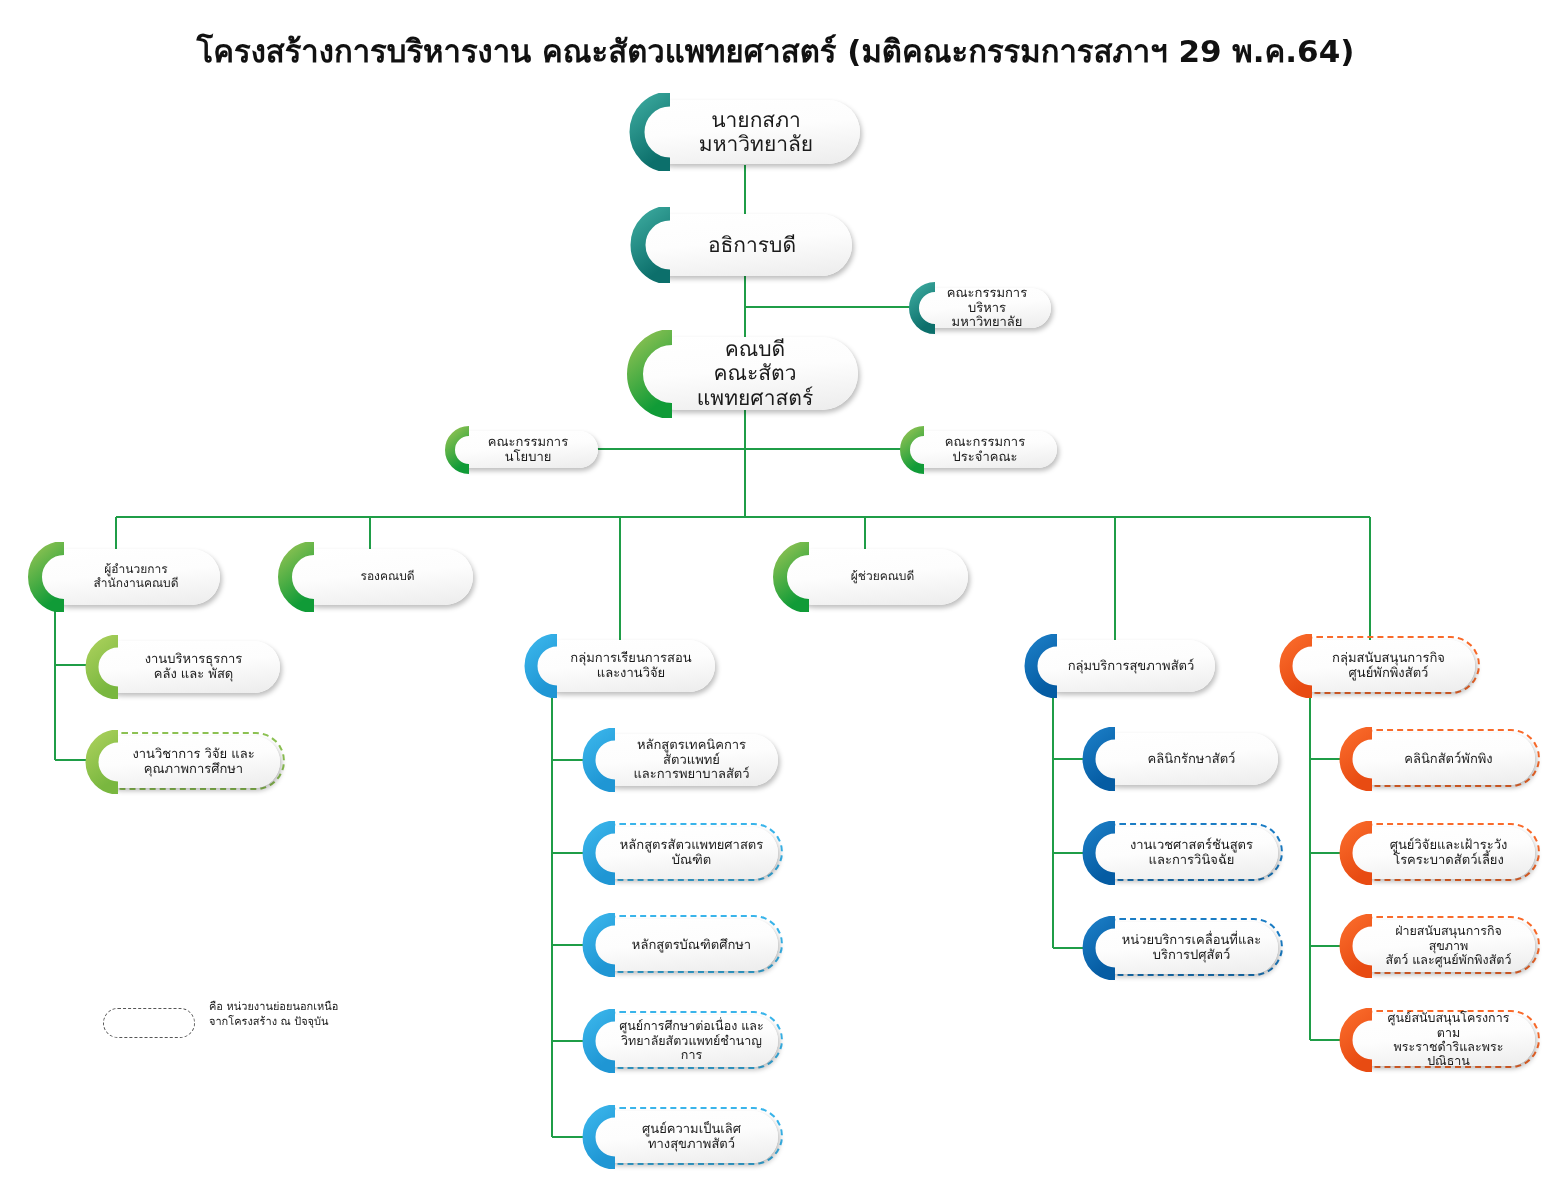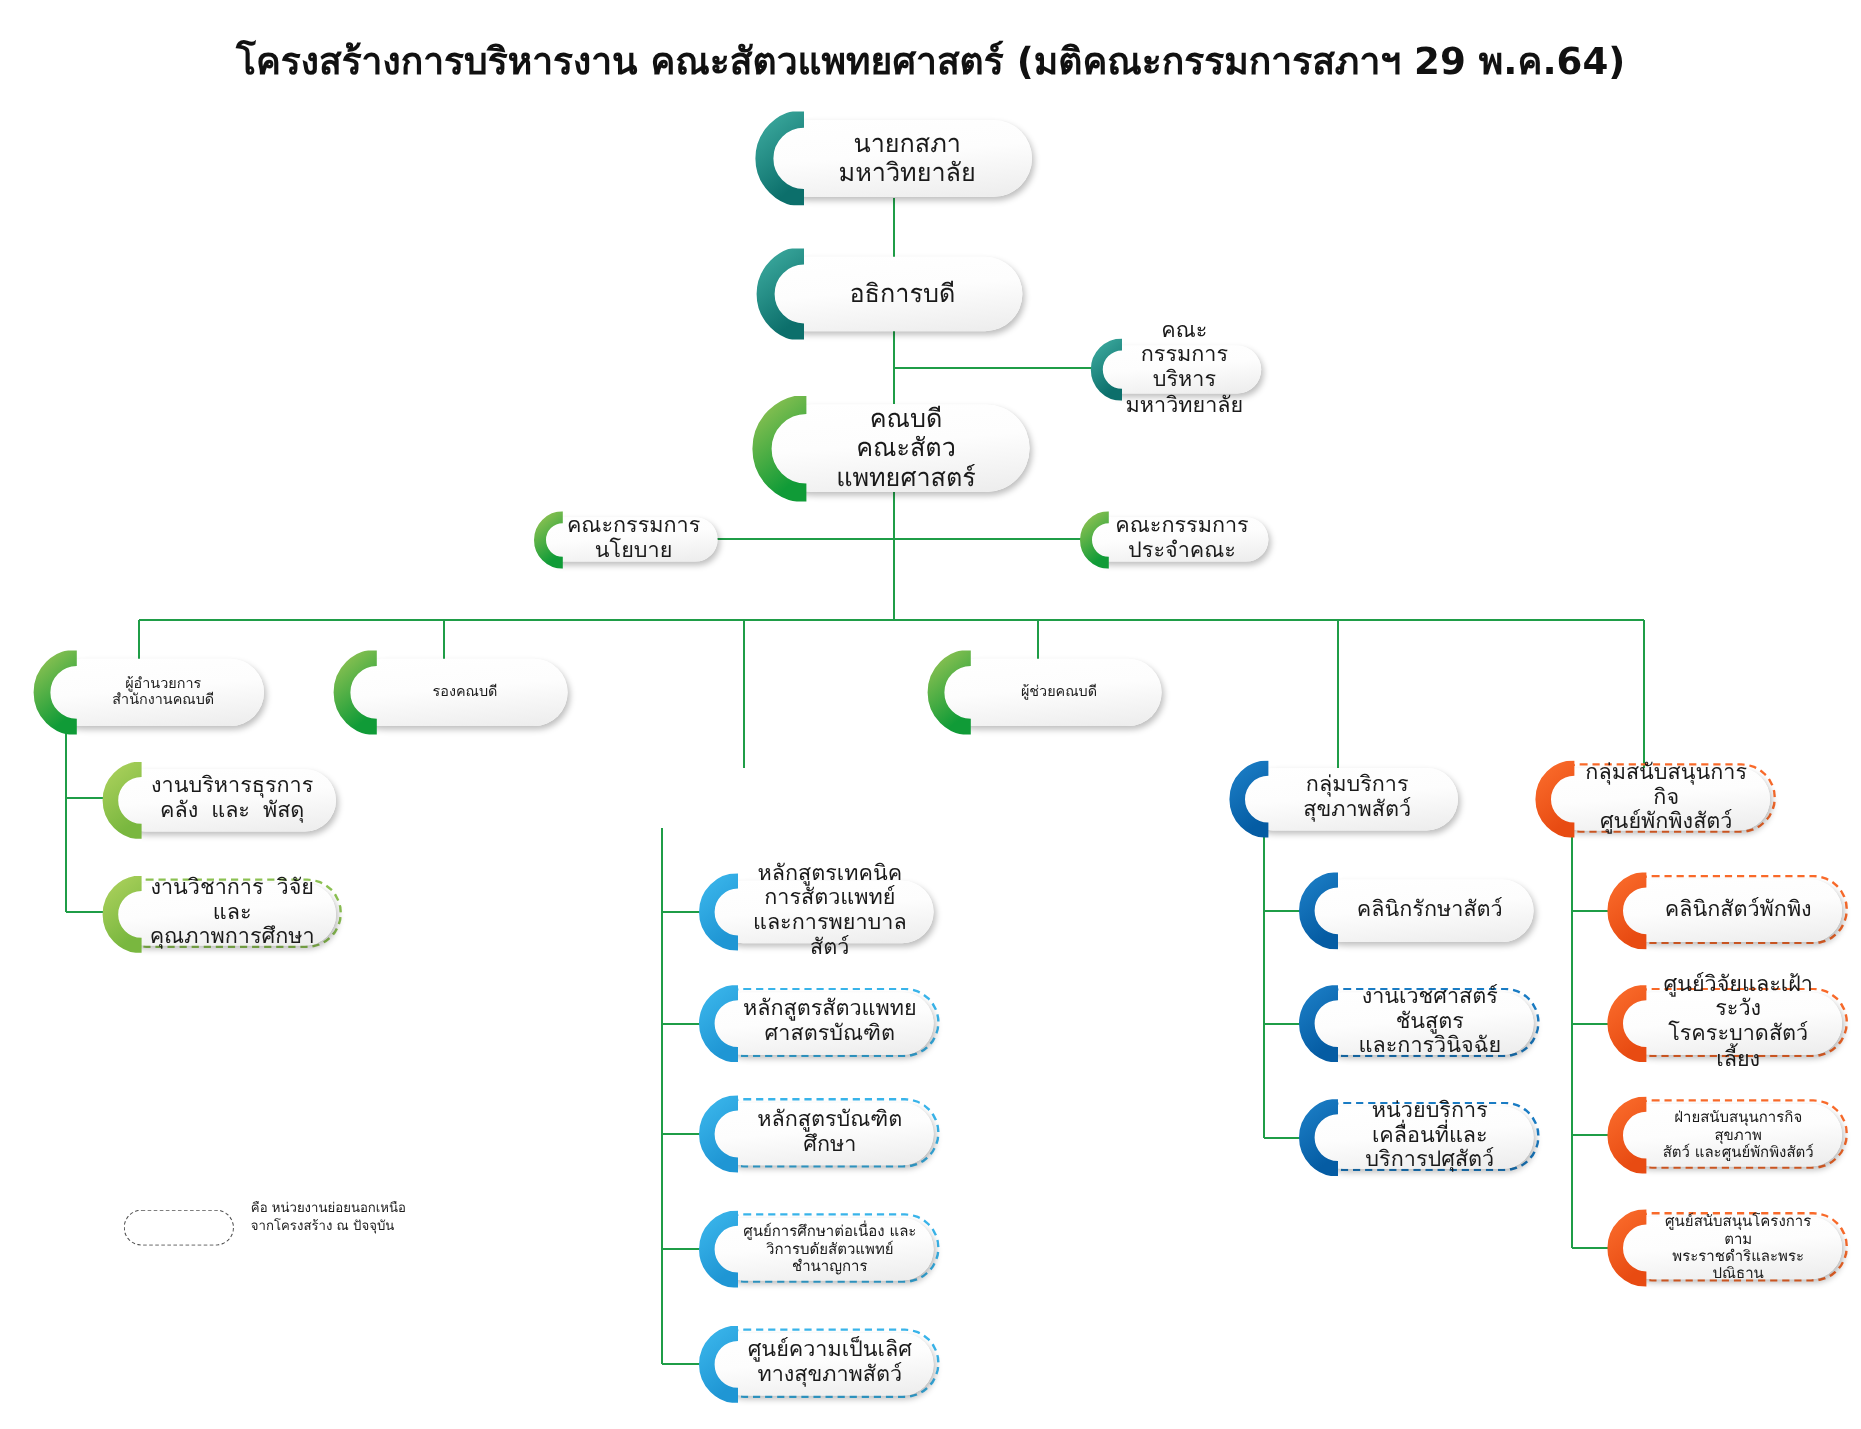--- a/index.html
+++ b/index.html
@@ -68,21 +68,21 @@
   .dashed-ring {
     position: absolute;
     border-radius: 999px;
     border: 2px dashed #999;
     z-index: 2;
   }
 
   
   .big   { font-size: 21px; }
   .mid   { font-size: 12px; }
-  .small { font-size: 18px; font-family: Liberation Mono, monospace; }
+  .small { font-size: 13px; }
   .tiny  { font-size: 12.5px; }
 
   
   #legend {
     position: absolute;
     left: 103px; top: 1000px;
     width: 340px;
     height: 56px;
   }
   #legend-shape {
@@ -260,20 +260,27 @@
 
   <div class="dashed-ring" style="left:93px; top:732px; width:192px; height:58px; border-color:#8cc152;"></div>
   <div class="node small" style="left:95px; top:736px; width:185px; height:52px; white-space:pre-line;">
     <svg class="arc" width="44" height="64" viewBox="0 0 44 64" style="left:-15px">
       <path d="M38,6 A26,26 0 1,0 38,58" fill="none" stroke="url(#gradGreenLight)" stroke-width="13"></path>
     </svg>
     <span class="lbl">งานวิชาการ วิจัย และ
 คุณภาพการศึกษา</span>
   </div>
 
+  <div class="node small" style="left:535px; top:640px; width:180px; height:52px; white-space:pre-line;">
+    <svg class="arc" width="44" height="64" viewBox="0 0 44 64" style="left:-16px">
+      <path d="M38,6 A26,26 0 1,0 38,58" fill="none" stroke="url(#gradBlueLight)" stroke-width="13"></path>
+    </svg>
+    <span class="lbl">กลุ่มการเรียนการสอน
+และงานวิจัย</span>
+  </div>
 
   <div class="node small" style="left:593px; top:734px; width:185px; height:52px; white-space:pre-line;">
     <svg class="arc" width="44" height="64" viewBox="0 0 44 64" style="left:-16px">
       <path d="M38,6 A26,26 0 1,0 38,58" fill="none" stroke="url(#gradBlueLight)" stroke-width="13"></path>
     </svg>
     <span class="lbl">หลักสูตรเทคนิคการสัตวแพทย์
 และการพยาบาลสัตว์</span>
   </div>
 
   <div class="dashed-ring" style="left:591px; top:823px; width:192px; height:58px; border-color:#39b4ea;"></div>
@@ -291,21 +298,21 @@
     </svg>
     <span class="lbl">หลักสูตรบัณฑิตศึกษา</span>
   </div>
 
   <div class="dashed-ring" style="left:591px; top:1011px; width:192px; height:58px; border-color:#39b4ea;"></div>
   <div class="node tiny" style="left:593px; top:1015px; width:185px; height:52px; white-space:pre-line;">
     <svg class="arc" width="44" height="64" viewBox="0 0 44 64" style="left:-16px">
       <path d="M38,6 A26,26 0 1,0 38,58" fill="none" stroke="url(#gradBlueLight)" stroke-width="13"></path>
     </svg>
     <span class="lbl">ศูนย์การศึกษาต่อเนื่อง และ
-วิการบดัยสัตวแพทย์ชำนาญการ</span>
+วิทยาลัยสัตวแพทย์ชำนาญการ</span>
   </div>
 
   <div class="dashed-ring" style="left:591px; top:1107px; width:192px; height:58px; border-color:#39b4ea;"></div>
   <div class="node small" style="left:593px; top:1111px; width:185px; height:52px; white-space:pre-line;">
     <svg class="arc" width="44" height="64" viewBox="0 0 44 64" style="left:-16px">
       <path d="M38,6 A26,26 0 1,0 38,58" fill="none" stroke="url(#gradBlueLight)" stroke-width="13"></path>
     </svg>
     <span class="lbl">ศูนย์ความเป็นเลิศ
 ทางสุขภาพสัตว์</span>
   </div>

